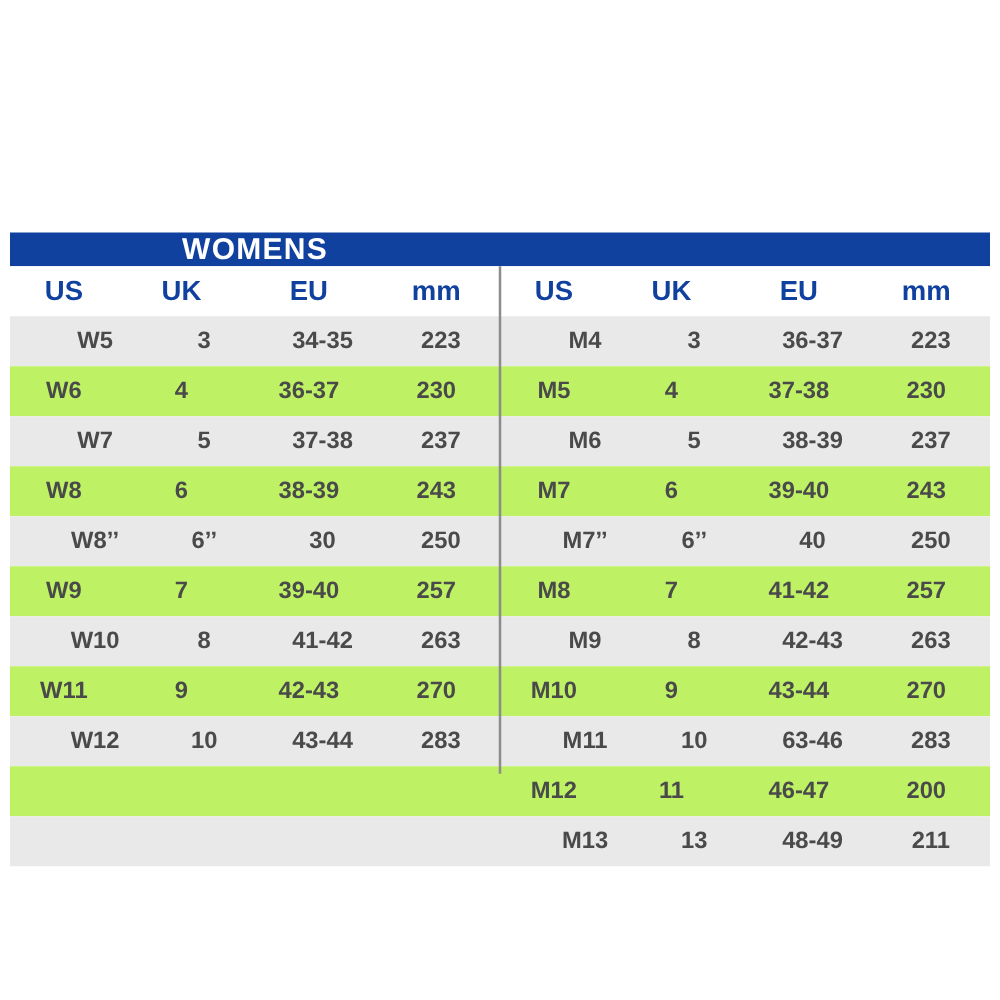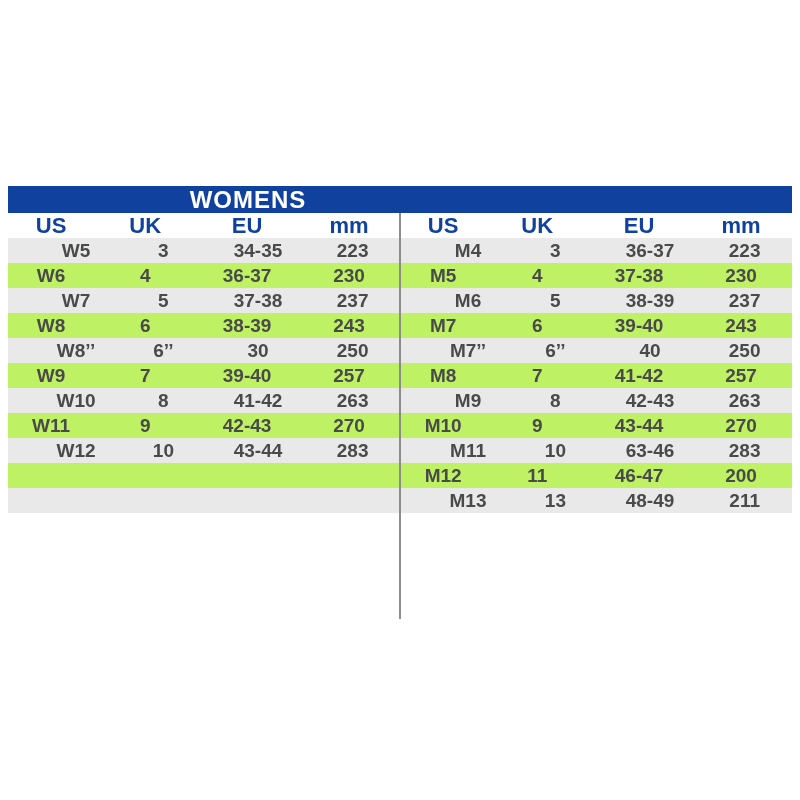--- a/index.html
+++ b/index.html
@@ -23,32 +23,31 @@
     height: 27px;
     background: var(--banner-bg, #10419F);
   }
   .banner-cell {
     width: 50%;
     color: var(--banner-text, #FFFFFF);
     font-size: 24px;
     line-height: 27px;
     text-align: center;
     letter-spacing: 1px;
-    margin-left: 44px;
   }
   .tables {
     display: flex;
   }
   .half {
     width: 50%;
   }
   .trow {
     display: grid;
     grid-template-columns: 22% 26% 26% 26%;
-    height: 25px;
+    height: 40px;
     align-items: center;
     text-align: center;
   }
   .trow.head {
     background: #ffffff;
     color: var(--header-text, #10419F);
     font-size: 22px;
   }
   .trow.data {
     color: var(--data-text, #4A4A4A);

